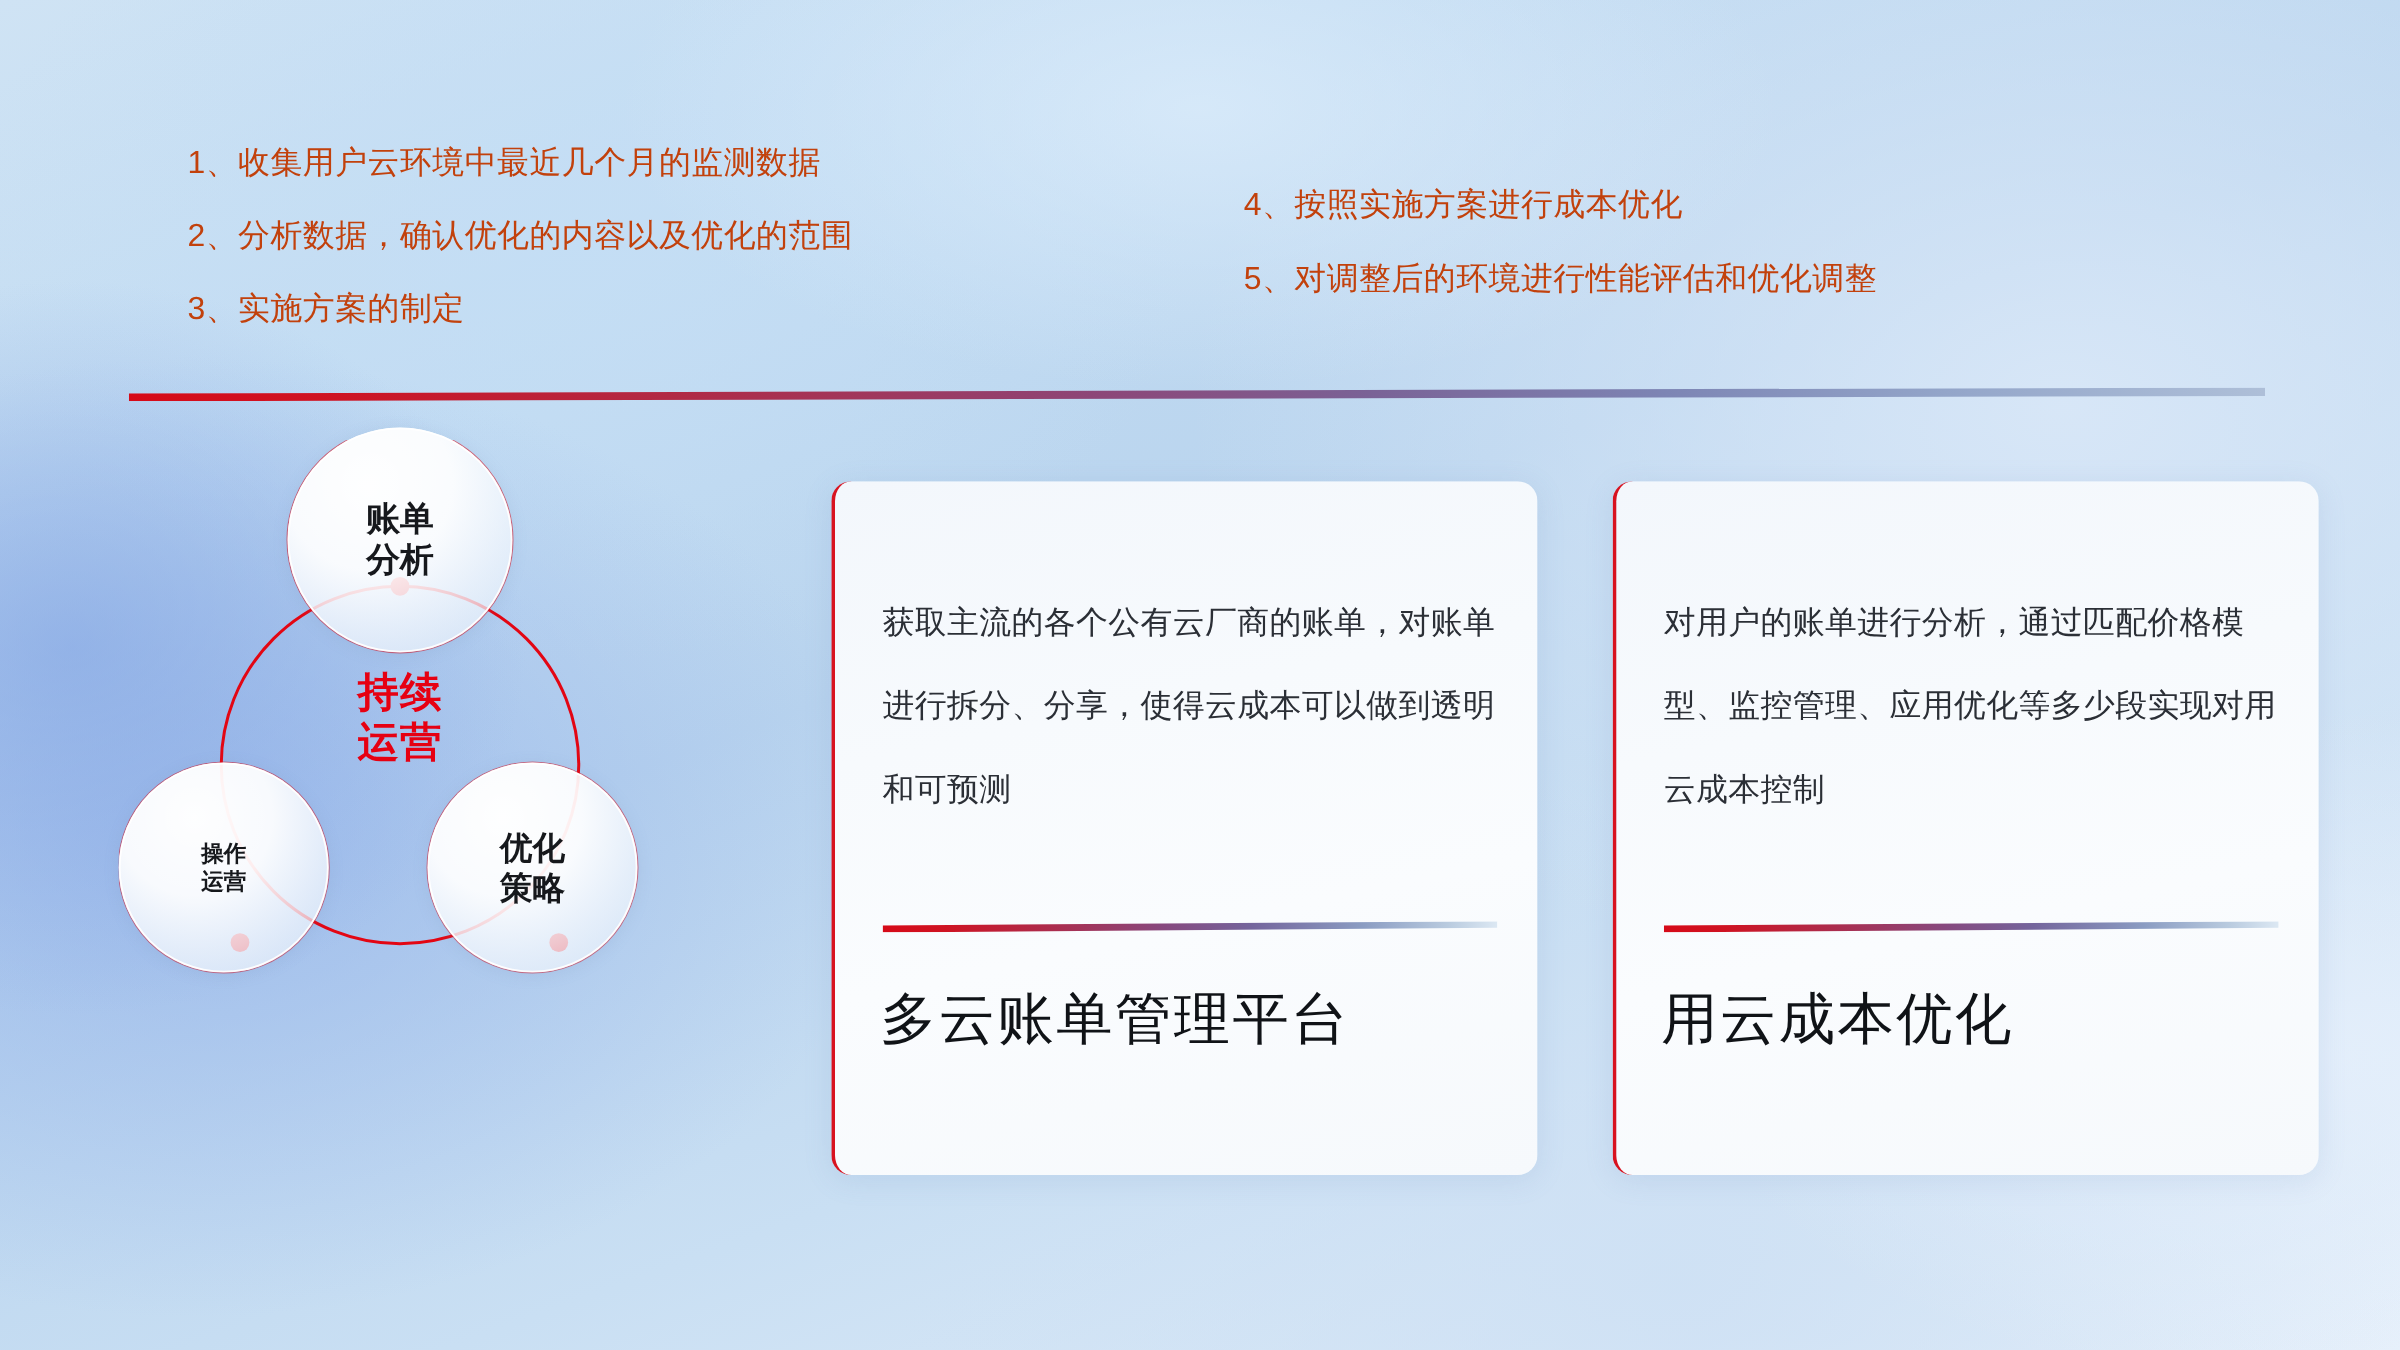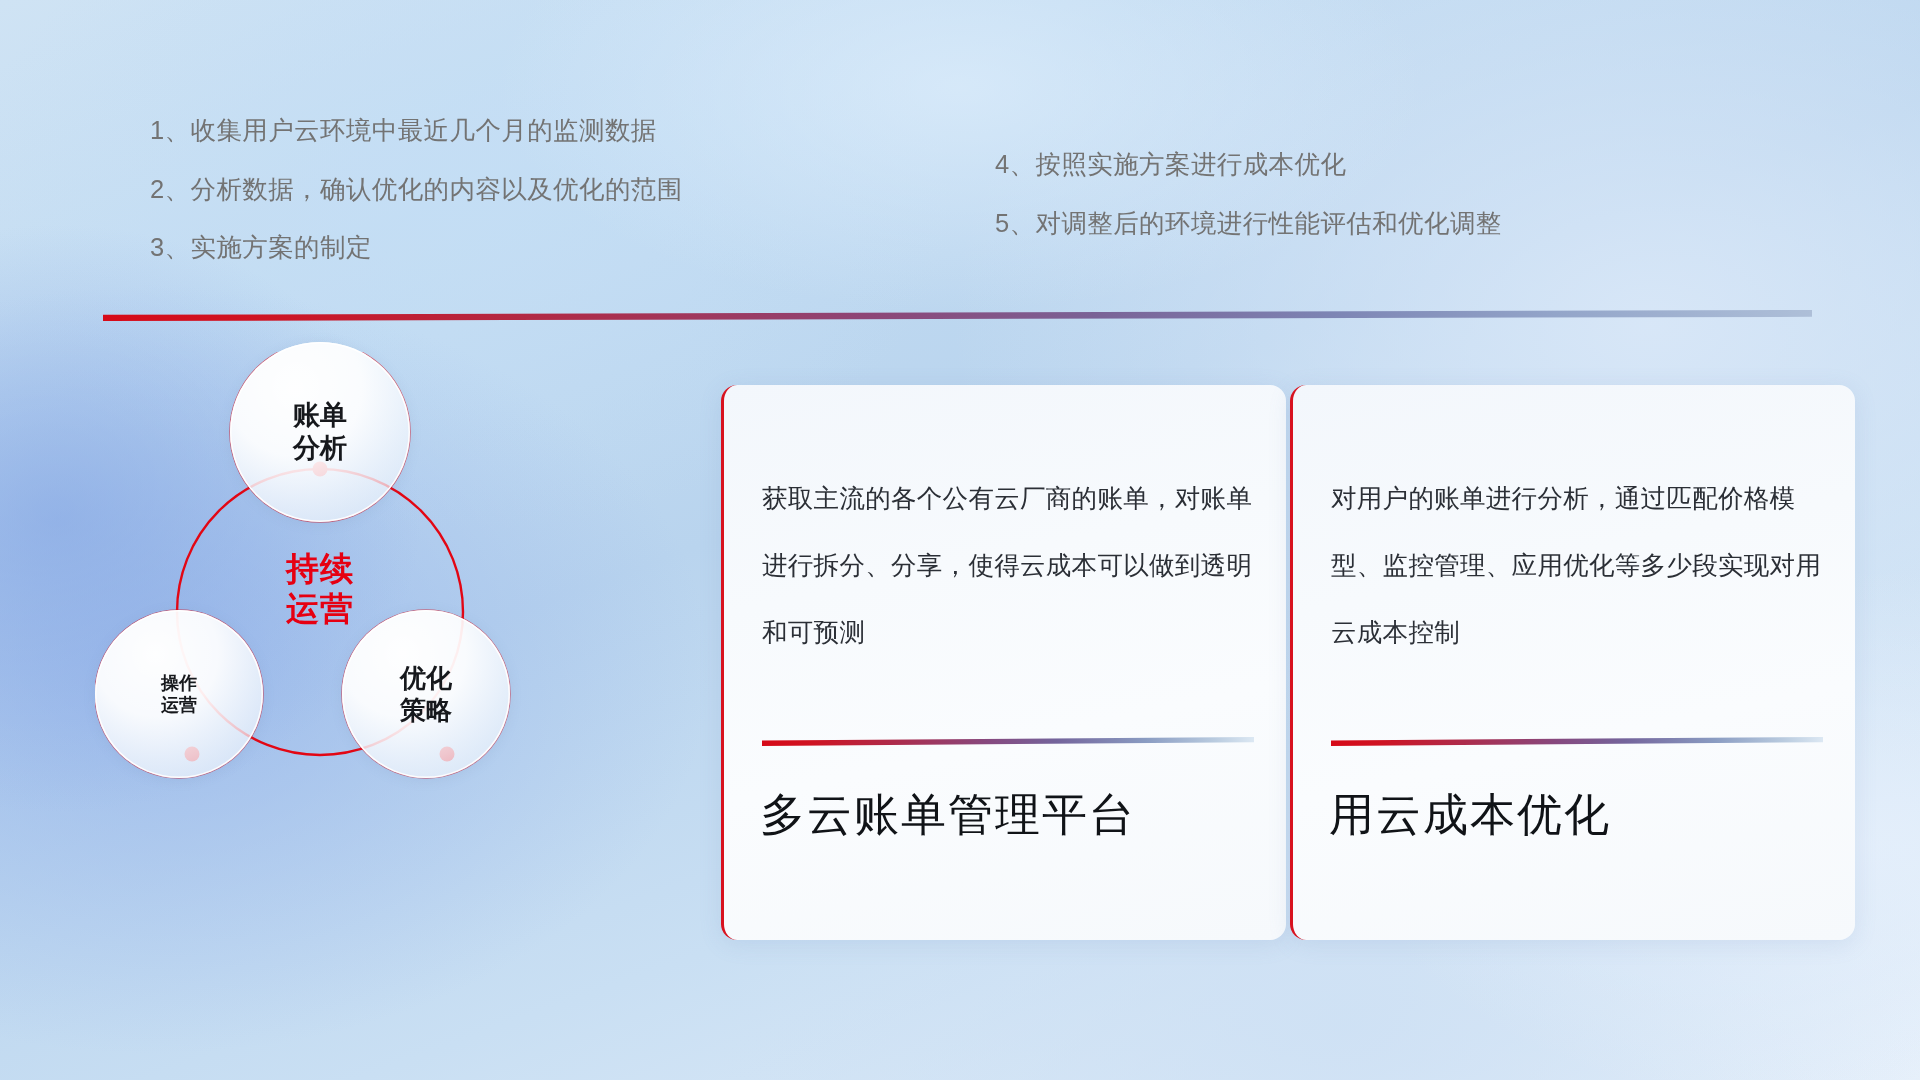--- a/index.html
+++ b/index.html
@@ -18,21 +18,21 @@
     background:
       radial-gradient(ellipse 520px 420px at 3% 48%, rgba(125,160,225,0.55) 0%, rgba(125,160,225,0) 70%),
       radial-gradient(ellipse 620px 300px at 50% 8%, rgba(222,238,252,0.7) 0%, rgba(222,238,252,0) 75%),
       radial-gradient(ellipse 700px 380px at 97% 78%, rgba(230,240,252,0.8) 0%, rgba(230,240,252,0) 72%);
     pointer-events:none; }
 
   
   .steps { position:absolute; left:0; top:0; width:1920px; }
   .col-a { position:absolute; left:150px; top:118px; }
   .col-b { position:absolute; left:995px; top:152px; }
-  .step { color:#737373; font-size:25.5px; letter-spacing:.4px;
+  .step { color:#c2410c; font-size:25.5px; letter-spacing:.4px;
           line-height:1; margin-bottom:33px; white-space:nowrap; }
 
   
   .sep { position:absolute; left:103px; top:310px; width:1709px; height:11px; }
   .sep-shape {
     width:100%; height:100%;
     background:linear-gradient(90deg,#d60a18 0%,#cf1322 9%,#b02a46 26%,#8d4677 45%,#7a6296 58%,#7d85b4 72%,#93a5c9 85%,#aebfd8 100%);
     clip-path:polygon(0 44%,100% 0,100% 62%,0 100%);
   }
 
@@ -42,32 +42,32 @@
   .bubble { position:absolute; border-radius:50%;
     background:
       radial-gradient(circle at 36% 26%, rgba(255,255,255,0.99) 0%, rgba(255,255,255,0.93) 38%, rgba(242,247,253,0.80) 66%, rgba(231,241,251,0.55) 100%);
     box-shadow:inset 0 0 0 1.5px rgba(255,255,255,0.92), 0 2px 12px rgba(120,150,190,0.18);
     display:flex; flex-direction:column; align-items:center; justify-content:center;
     color:#16181c; font-weight:bold; line-height:1.24; text-align:center; }
   .b-top { left:135px; top:-10px; width:180px; height:180px; font-size:27px; }
   .b-bl  { left:0px;   top:258px; width:168px; height:168px; font-size:18px; }
   .b-br  { left:247px; top:258px; width:168px; height:168px; font-size:26px; }
   .venn-center { position:absolute; left:155px; top:182px; width:140px; height:110px;
-    display:flex; flex-direction:column; align-items:center; justify-content:center;
+    display:flex; flex-direction:column; align-items:center; justify-content:flex-start;
     color:#e60012; font-weight:bold; font-size:33px; line-height:1.22; text-align:center;
     letter-spacing:1px; }
 
   
   .card { position:absolute; top:385px; width:565px; height:555px;
     border-radius:16px;
     border-left:3.5px solid #d8121f;
     background:linear-gradient(168deg,#f3f7fc 0%,#f7fafd 34%,#fafcfe 62%,#f6f9fc 100%);
     box-shadow:0 4px 22px rgba(110,145,190,0.16);
     overflow:hidden; }
-  .card-1 { left:721px; }
+  .card-1 { left:665px; }
   .card-2 { left:1290px; }
   .card-body { position:absolute; left:38px; right:28px; top:80px;
     font-size:25.5px; color:#2b2f36; line-height:2.62; letter-spacing:.3px; }
   .card-divider { position:absolute; left:38px; top:352px; width:492px; height:9px;
     background:linear-gradient(90deg,#d60a18 0%,#cf1322 10%,#ab2d4e 28%,#86497f 46%,#74659c 60%,#8a9cc2 78%,#b9cbdf 92%,#dce8f3 100%);
     clip-path:polygon(0 38%,100% 0,100% 58%,0 100%); }
   .card-title { position:absolute; left:36px; top:400px; right:20px;
     font-size:45px; font-weight:normal; color:#101317; letter-spacing:2px; }
 </style>
 </head>

